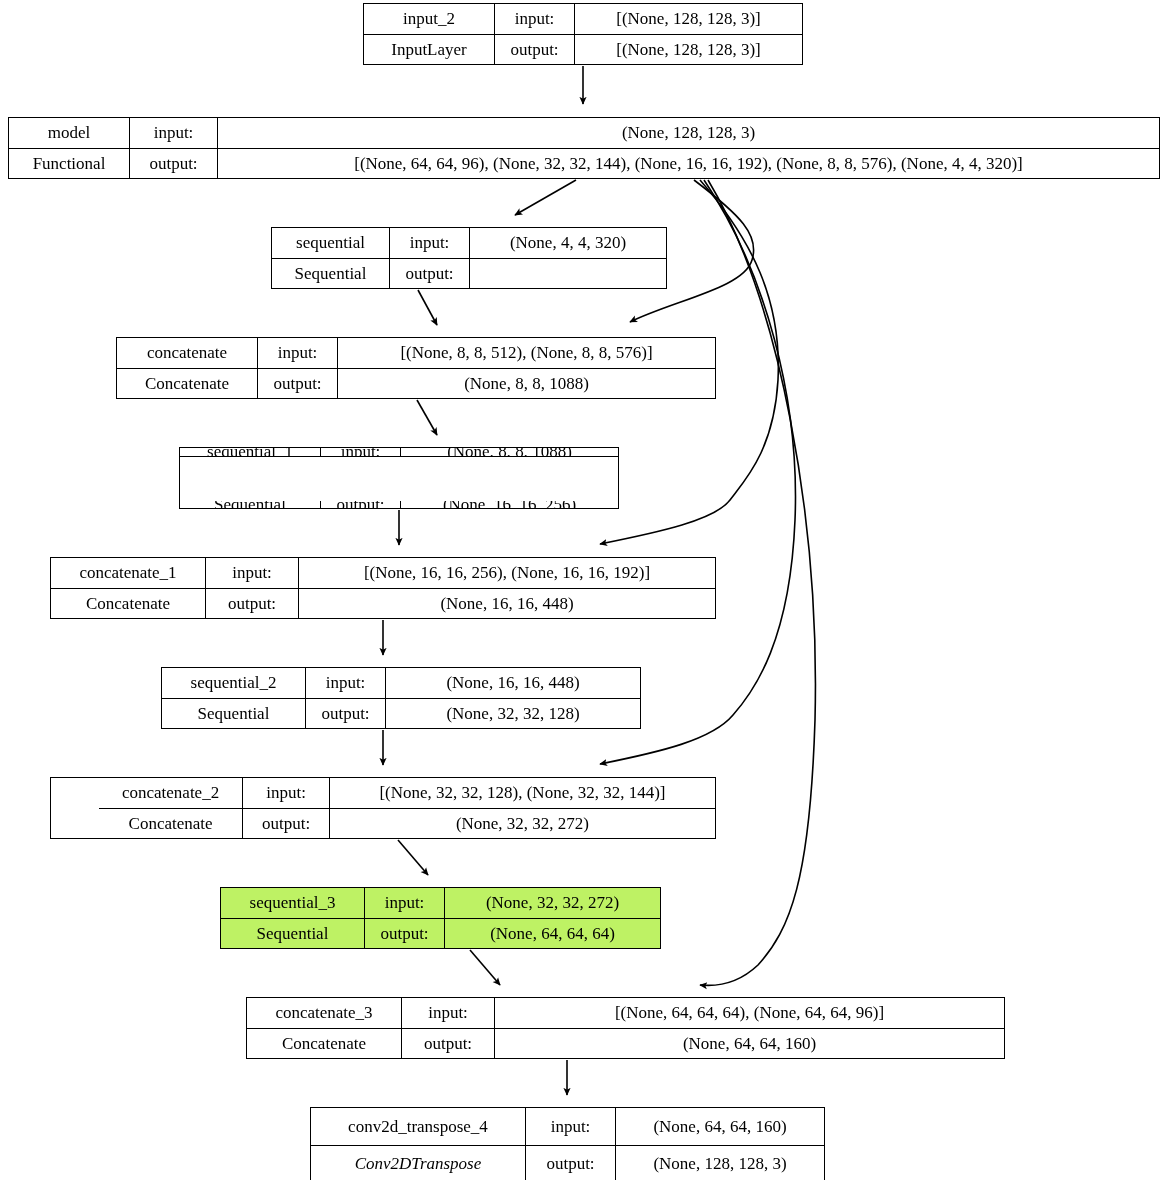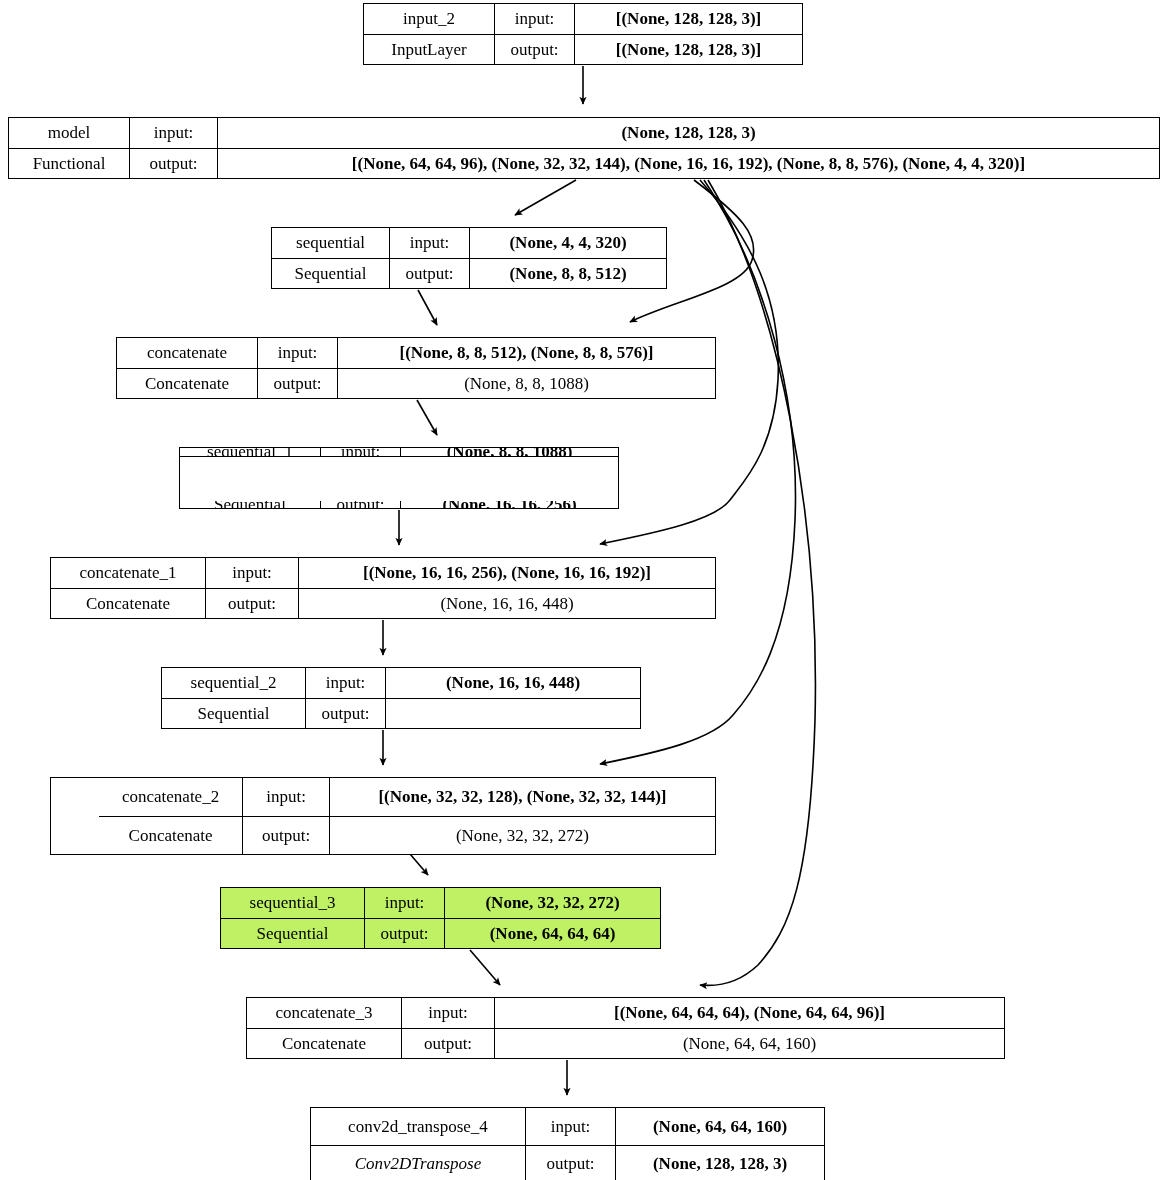--- a/index.html
+++ b/index.html
@@ -55,21 +55,20 @@
     padding: 0 6px;
   }
   .cell-name {
     border-right: 1px solid #000000;
   }
   .cell-io {
     border-right: 1px solid #000000;
   }
   .cell-shape {
     flex: 1 1 auto;
-    font-weight: bold;
   }
   .cell-shape-full {
     flex: 1 1 auto;
   }
 </style>
 </head>
 <body>
 
 <div id="graph">
   <svg id="edge-layer" viewBox="0 0 1168 1180" aria-hidden="true">
@@ -122,21 +121,20 @@
       </div>
       <div class="node-box" style="left: 271px; top: 227px; width: 396px; height: 62px; border-color: rgb(0, 0, 0); background: rgb(255, 255, 255);">
         <div class="node-row row-top">
           <div class="cell cell-name" style="width: 118px;">sequential</div>
           <div class="cell cell-io" style="width: 80px;">input:</div>
           <div class="cell cell-shape" style="width: 196px;">(None, 4, 4, 320)</div>
         </div>
         <div class="node-row row-bottom">
           <div class="cell cell-name" style="width: 118px;">Sequential</div>
           <div class="cell cell-io" style="width: 80px;">output:</div>
-          <div class="cell cell-shape" style="width: 196px;">(None, 8, 8, 512)</div>
         </div>
       </div>
       <div class="node-box" style="left: 116px; top: 337px; width: 600px; height: 62px; border-color: rgb(0, 0, 0); background: rgb(255, 255, 255);">
         <div class="node-row row-top">
           <div class="cell cell-name" style="width: 141px;">concatenate</div>
           <div class="cell cell-io" style="width: 80px;">input:</div>
           <div class="cell cell-shape" style="width: 377px;">[(None, 8, 8, 512), (None, 8, 8, 576)]</div>
         </div>
         <div class="node-row row-bottom">
           <div class="cell cell-name" style="width: 141px;">Concatenate</div>
@@ -170,23 +168,24 @@
       </div>
       <div class="node-box" style="left: 161px; top: 667px; width: 480px; height: 62px; border-color: rgb(0, 0, 0); background: rgb(255, 255, 255);">
         <div class="node-row row-top">
           <div class="cell cell-name" style="width: 144px;">sequential_2</div>
           <div class="cell cell-io" style="width: 80px;">input:</div>
           <div class="cell cell-shape" style="width: 217px;">(None, 16, 16, 448)</div>
         </div>
         <div class="node-row row-bottom">
           <div class="cell cell-name" style="width: 144px;">Sequential</div>
           <div class="cell cell-io" style="width: 80px;">output:</div>
-        </div>
-      </div>
-      <div class="node-box" style="left: 50px; top: 777px; width: 666px; height: 78px; border-color: rgb(0, 0, 0); background: rgb(255, 255, 255); padding-left: 48px;">
+          <div class="cell cell-shape" style="width: 217px;">(None, 32, 32, 128)</div>
+        </div>
+      </div>
+      <div class="node-box" style="left: 50px; top: 777px; width: 666px; height: 62px; border-color: rgb(0, 0, 0); background: rgb(255, 255, 255); padding-left: 48px;">
         <div class="node-row row-top">
           <div class="cell cell-name" style="width: 155px;">concatenate_2</div>
           <div class="cell cell-io" style="width: 93px;">input:</div>
           <div class="cell cell-shape" style="width: 416px;">[(None, 32, 32, 128), (None, 32, 32, 144)]</div>
         </div>
         <div class="node-row row-bottom">
           <div class="cell cell-name" style="width: 155px;">Concatenate</div>
           <div class="cell cell-io" style="width: 93px;">output:</div>
           <div class="cell cell-shape-full" style="width: 416px;">(None, 32, 32, 272)</div>
         </div>

